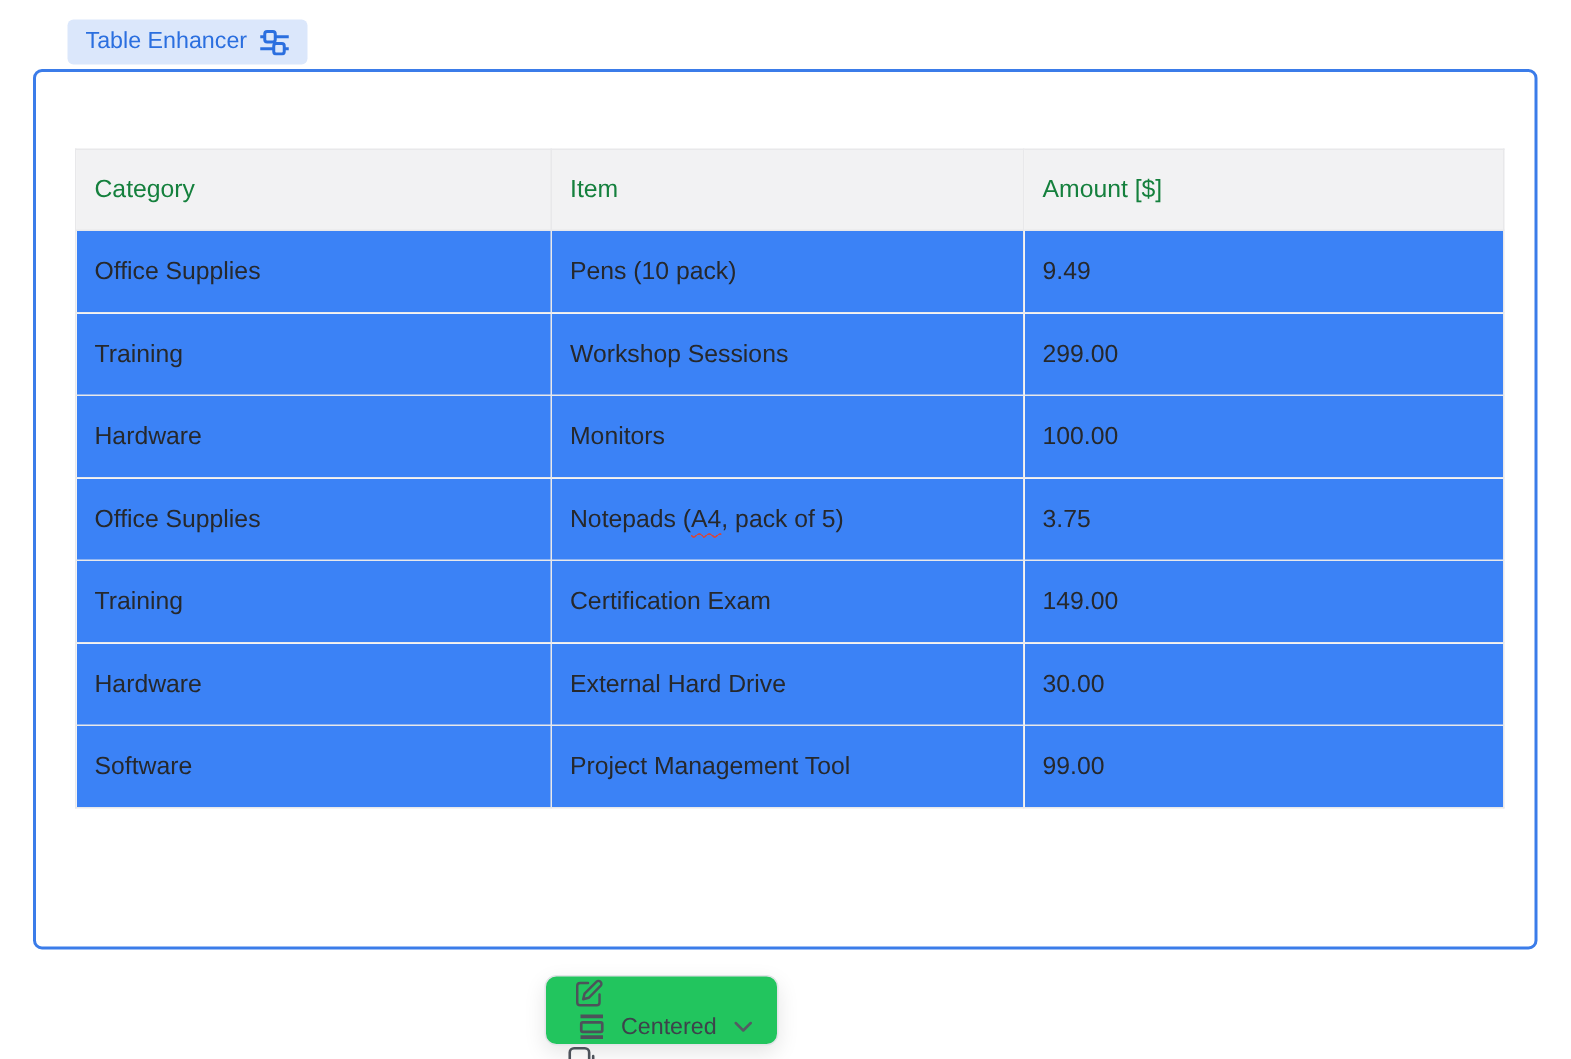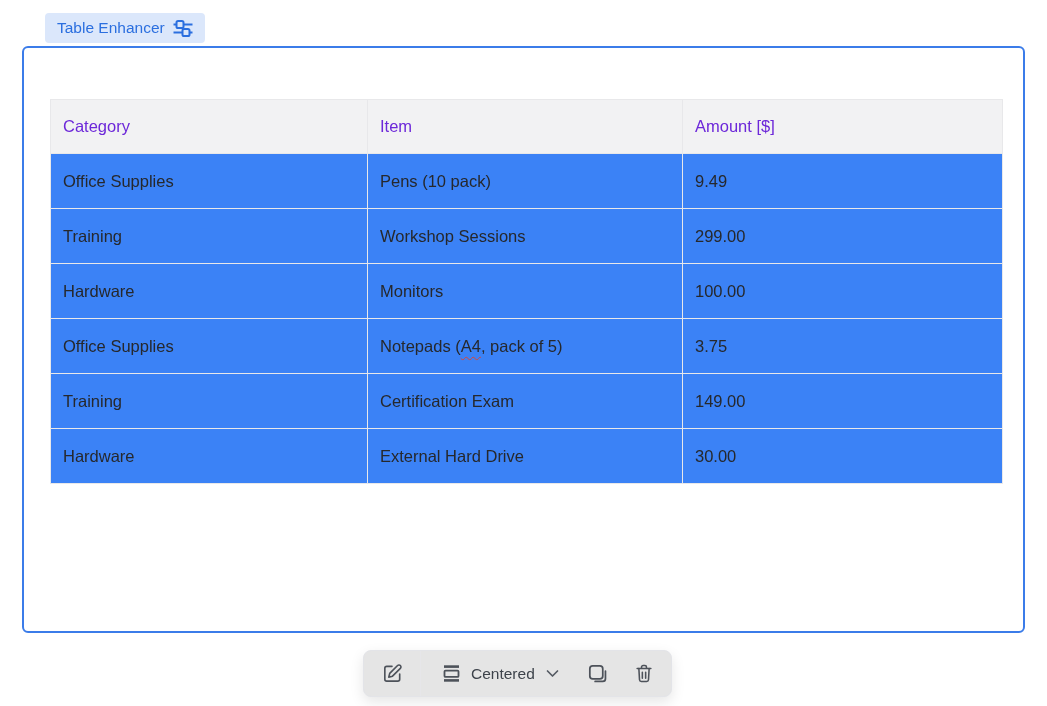--- a/index.html
+++ b/index.html
@@ -50,41 +50,42 @@
   col.c3 { width: 320px; }
   th, td {
     border: 1px solid #e8e8ea;
     text-align: left;
     font-weight: 400;
     padding: 0 12px;
     vertical-align: middle;
     white-space: nowrap;
     overflow: hidden;
   }
-  th { background: #f2f2f3; height: 54px; color: #6d28d9; }
+  th { background: #f2f2f3; height: 54px; color: #15803d; }
   td { height: 55px; background: #3b82f6; }
   .misspelled {
     text-decoration-line: underline;
     text-decoration-style: wavy;
     text-decoration-color: #dd4433;
     text-decoration-thickness: 1px;
     text-underline-offset: 4px;
   }
 
   
   .toolbar {
     position: absolute;
     left: 363px; top: 650px;
     height: 47px;
-    background: #e5e5e5;
+    background: #22c55e;
     border: 1px solid #e3e4e8;
     border-radius: 8px;
     box-shadow: 0 5px 14px rgba(0,0,0,0.10);
     display: flex;
     align-items: stretch;
+    flex-direction: column;
   }
   .tb-btn {
     background: none;
     border: none;
     display: flex;
     align-items: center;
     justify-content: center;
     cursor: pointer;
     color: #4d525a;
     padding: 0;
@@ -163,20 +164,25 @@
     <td>Certification Exam</td>
     <td>149.00</td>
   </tr>
 
   <tr>
     <td>Hardware</td>
     <td>External Hard Drive</td>
     <td>30.00</td>
   </tr>
 
+  <tr>
+    <td>Software</td>
+    <td>Project Management Tool</td>
+    <td>99.00</td>
+  </tr>
 
 </tbody>
     </table>
   </div>
 </div>
 
 <div class="toolbar">
   <button class="tb-btn tb-edit">
     <span>
       <svg width="23" height="23" viewBox="0 0 24 24" fill="none" stroke="#4d525a" stroke-width="1.7" stroke-linecap="round" stroke-linejoin="round">

